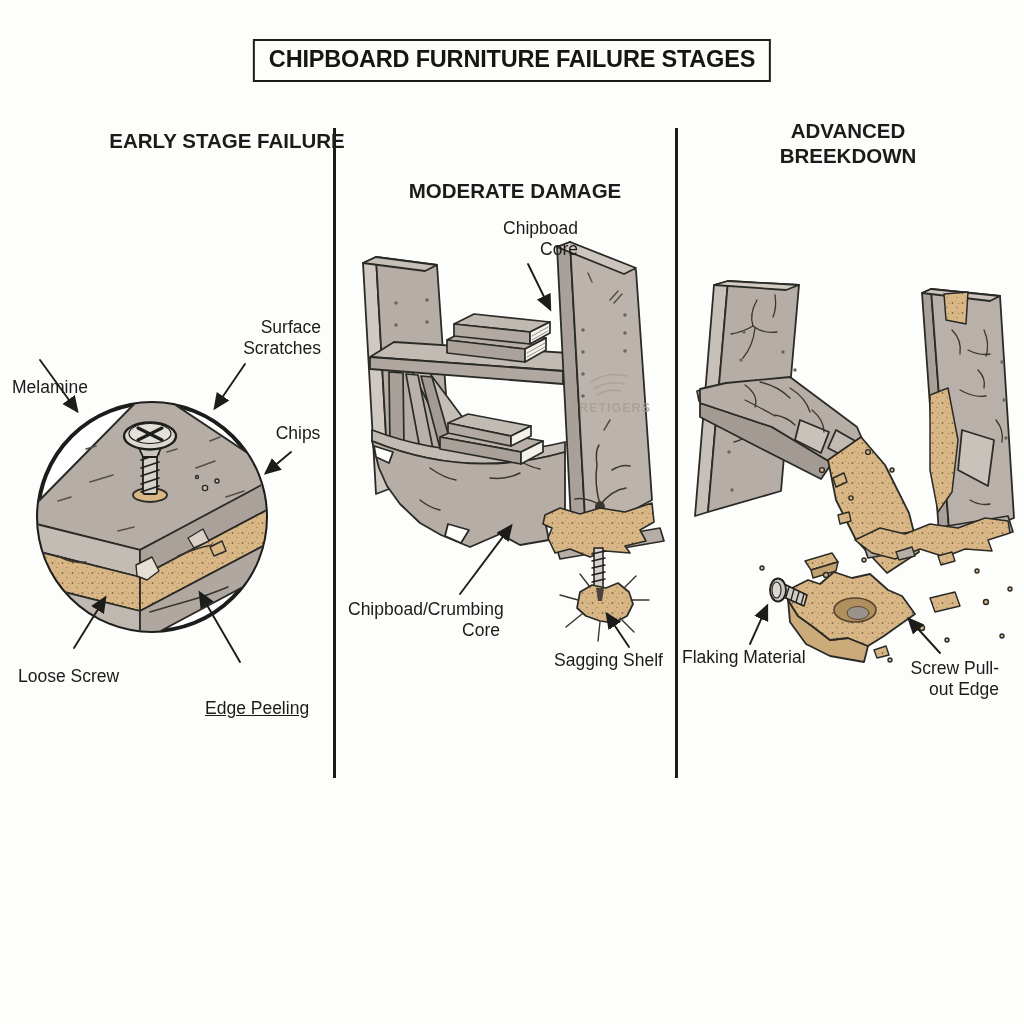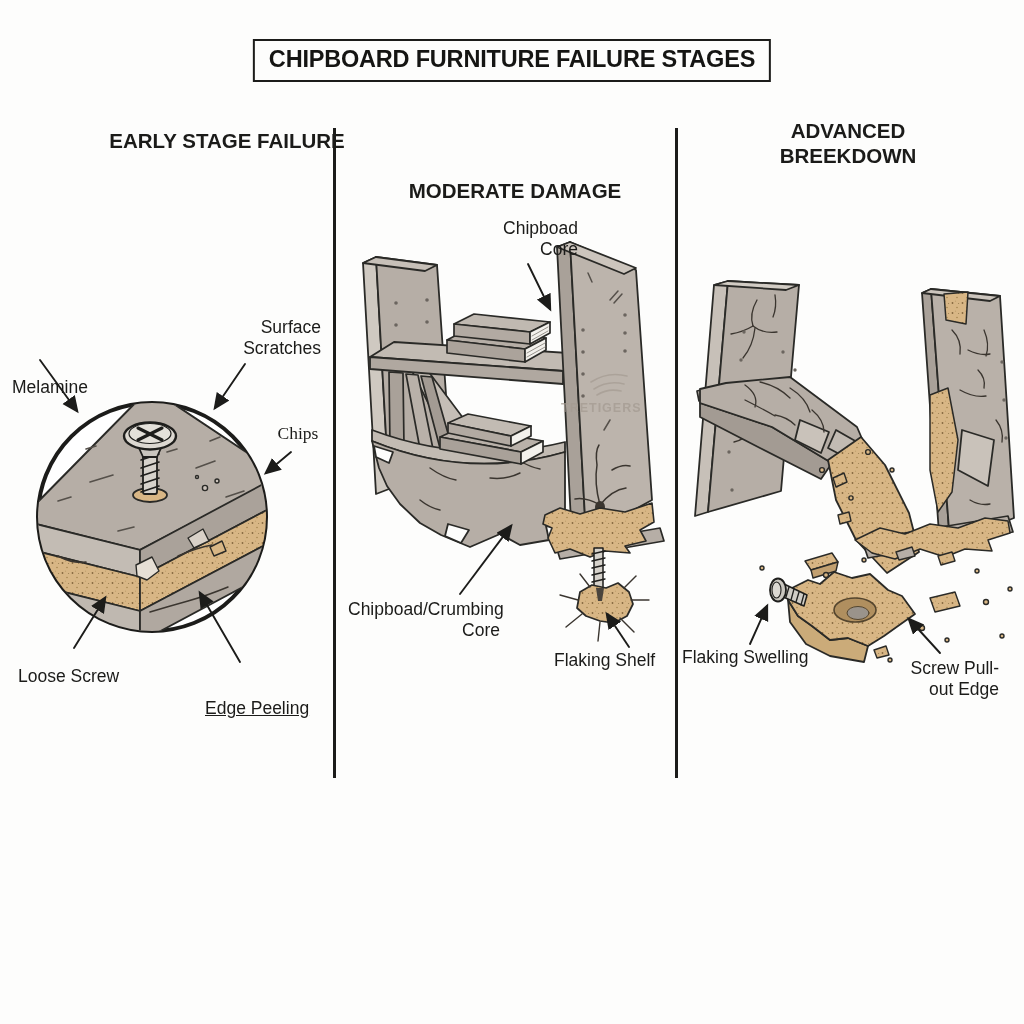--- a/index.html
+++ b/index.html
@@ -28,30 +28,30 @@
   }
   .divider.d-left{left:333px;}
   .divider.d-right{left:675px;}
   .lbl{
     position:absolute;font-size:17.5px;line-height:1.22;color:#1b1b19;
     white-space:nowrap;
   }
   .lbl.wrap{white-space:normal;text-align:right;}
   .lbl-melamine{left:12px;top:333px;margin-top:44px;}
   .lbl-surface{left:209px;top:317px;width:112px;}
-  .lbl-chips{left:272px;top:423px;width:52px;text-align:center;font-family:Liberation Serif, serif;}
+  .lbl-chips{left:272px;top:423px;width:52px;text-align:center;}
   .lbl-loose-screw{left:18px;top:650px;margin-top:16px;}
   .lbl-edge-peeling{left:205px;top:698px;text-decoration:underline;}
   .lbl-chipboard-core{left:464px;top:218px;width:114px;}
   .lbl-swelling{left:348px;top:599px;width:152px;}
   .lbl-sagging{left:554px;top:650px;}
   .lbl-flaking{left:682px;top:647px;}
   .lbl-void{left:903px;top:658px;width:96px;}
   .watermark{
-    position:absolute;left:561px;top:401px;width:90px;text-align:left;
+    position:absolute;left:561px;top:401px;width:90px;text-align:right;
     font-size:12.5px;font-weight:700;letter-spacing:1px;color:#a49b92;
     opacity:.75;
   }
   svg.illo{position:absolute;left:0;top:0;}
 </style>
 </head>
 <body>
 
 <div class="title-box">CHIPBOARD FURNITURE FAILURE STAGES</div>
 
@@ -416,16 +416,16 @@
 <div class="watermark">TRETIGERS</div>
 
 <div class="lbl lbl-melamine">Melamine</div>
 <div class="lbl wrap lbl-surface">Surface Scratches</div>
 <div class="lbl lbl-chips">Chips</div>
 <div class="lbl lbl-loose-screw">Loose Screw</div>
 <div class="lbl lbl-edge-peeling">Edge Peeling</div>
 
 <div class="lbl wrap lbl-chipboard-core">Chipboad Core</div>
 <div class="lbl wrap lbl-swelling">Chipboad/Crumbing Core</div>
-<div class="lbl lbl-sagging">Flaking Shelf</div>
-
-<div class="lbl lbl-flaking">Flaking Swelling</div>
+<div class="lbl lbl-sagging">Sagging Shelf</div>
+
+<div class="lbl lbl-flaking">Flaking Material</div>
 <div class="lbl wrap lbl-void">Screw Pull-out Edge</div>
 
 </body></html>

